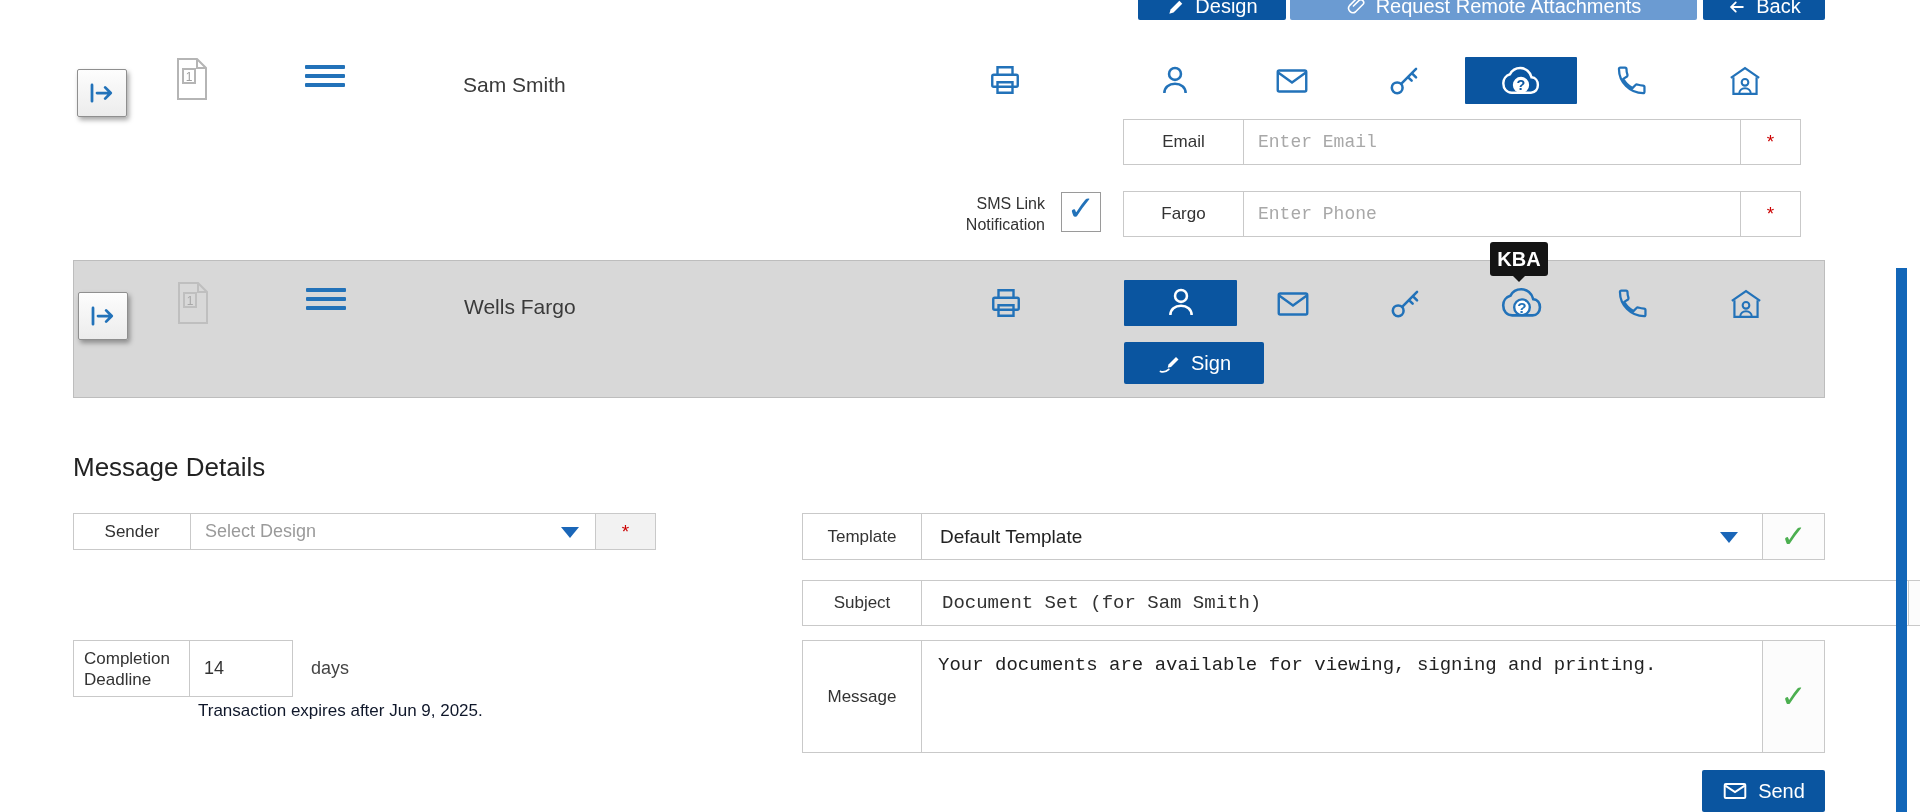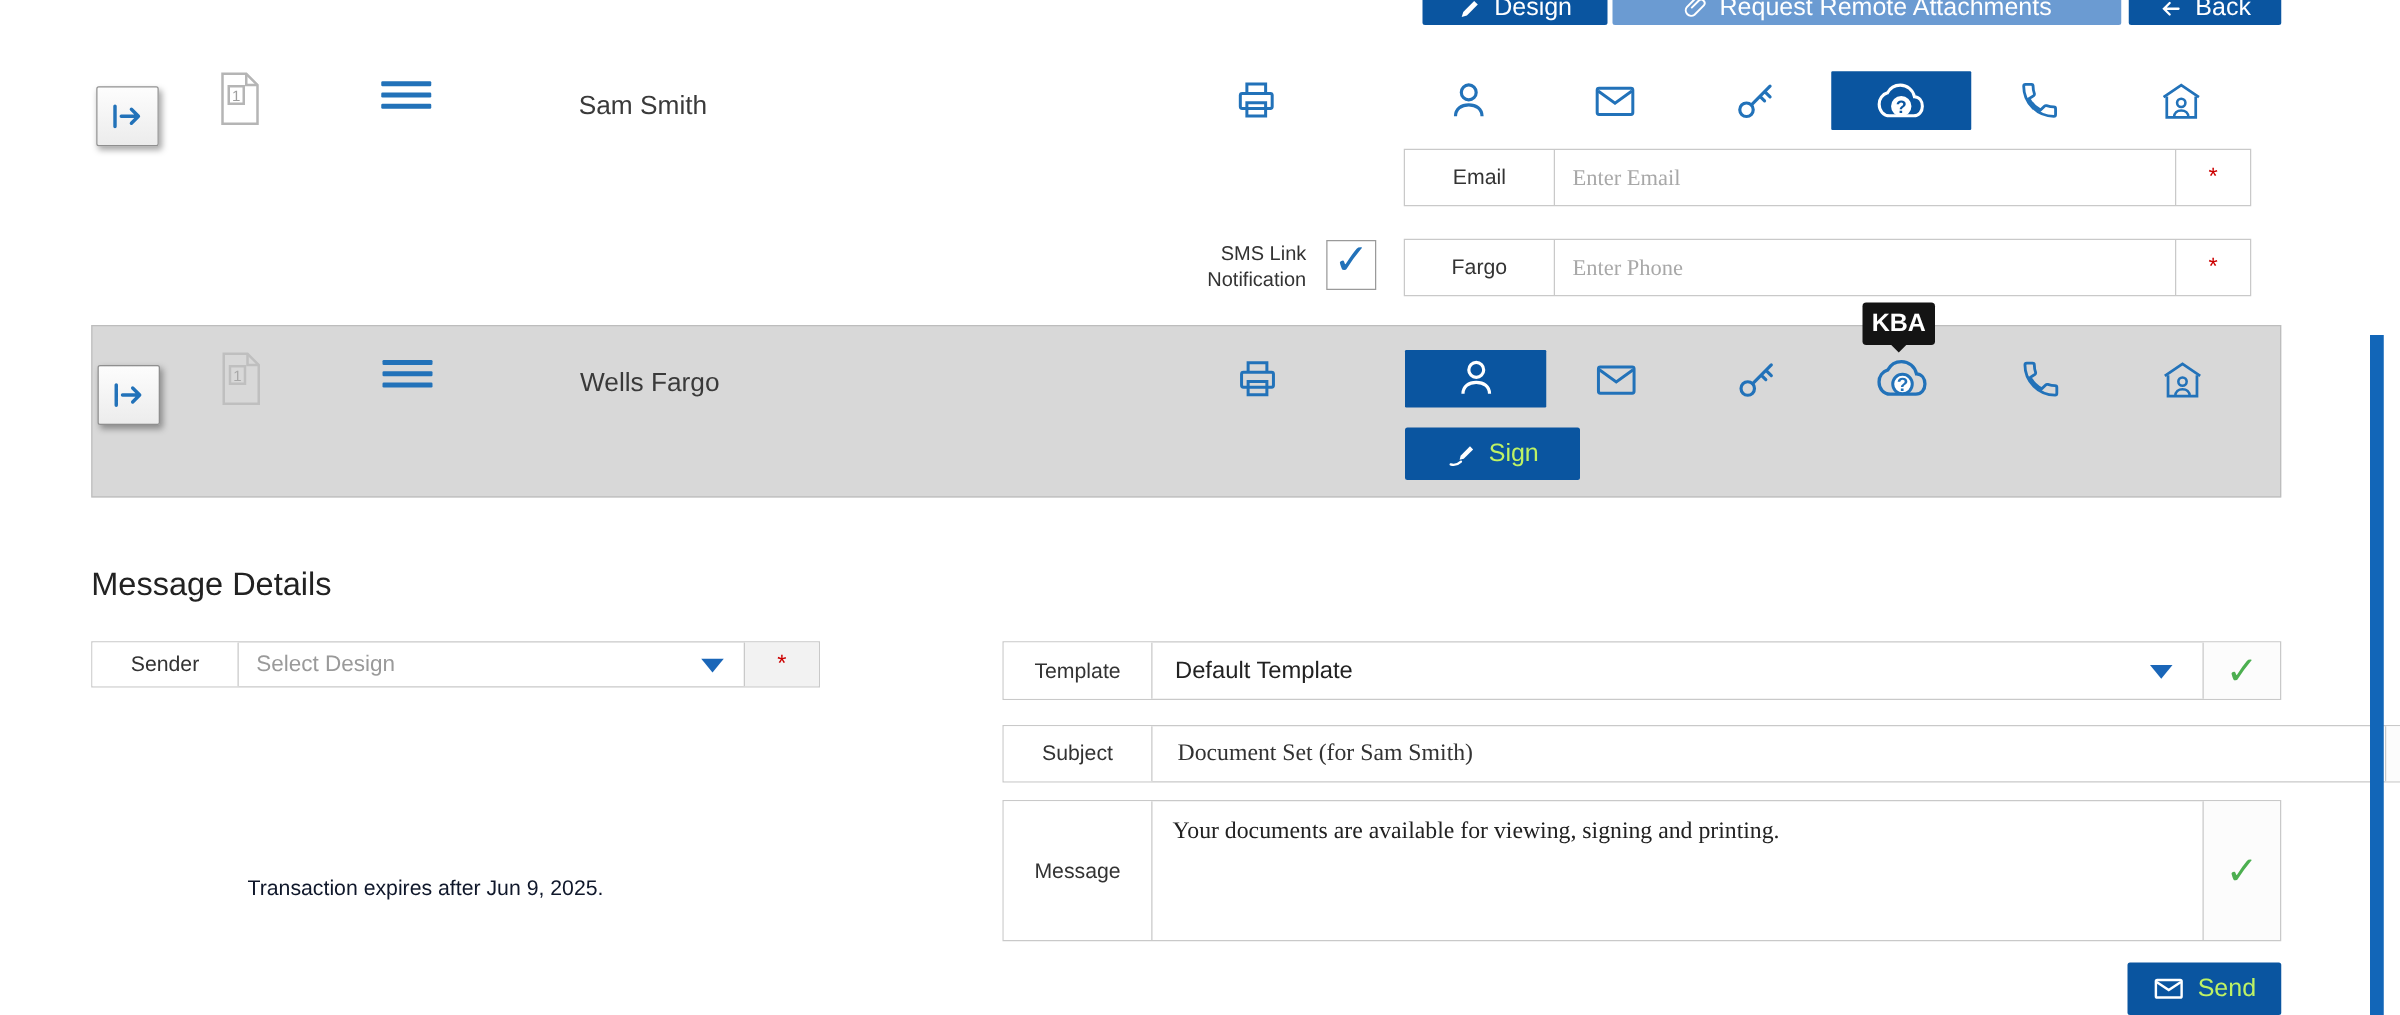--- a/index.html
+++ b/index.html
@@ -31,21 +31,21 @@
   .icon-btn { position:absolute; width:38px; height:38px; background:none; border:none; display:flex;
               align-items:center; justify-content:center; color:#2272b9; cursor:pointer; }
   .icon-box { position:absolute; background:#0a55a0; border-radius:1px; display:flex; align-items:center;
               justify-content:center; color:#fff; border:none; cursor:pointer; }
 
   
   .field { position:absolute; display:flex; background:#fff; border:1px solid #c9c9c9; }
   .f-label { display:flex; align-items:center; justify-content:center; font-size:17px; color:#333;
              border-right:1px solid #c9c9c9; flex:none; background:#fff; }
   .f-input { flex:1; position:relative; display:flex; align-items:center; min-width:0; }
-  .f-input input, textarea.msg { width:100%; height:100%; border:none; outline:none; font-family:Liberation Serif, serif;
+  .f-input input, textarea.msg { width:100%; height:100%; border:none; outline:none; font-family:Liberation Mono, monospace;
              font-size:18px; color:#333; padding:0 14px; background:transparent; }
   .f-input input::placeholder { color:#a8a8a8; }
   textarea.msg { resize:none; font-size:19px; color:#222; padding:12px 16px; line-height:24px; }
   .req-cell { width:60px; flex:none; border-left:1px solid #c9c9c9; display:flex; align-items:center;
               justify-content:center; color:#cc0000; font-size:19px; background:#fff; }
   .req-cell.shaded { background:#f2f2f2; }
   .check-cell { width:62px; flex:none; border-left:1px solid #c9c9c9; display:flex; align-items:center;
               justify-content:center; background:#fcfcfc; }
   .valid { color:#4caf50; font-size:31px; line-height:1; }
 
@@ -60,21 +60,21 @@
   .checkbox { position:absolute; left:988px; top:155px; width:40px; height:40px; background:#fff;
               border:1px solid #9a9a9a; cursor:pointer; display:flex; align-items:center; justify-content:center; }
   .checkbox .check-glyph { color:#2272b9; font-size:34px; line-height:1; margin-top:-8px; }
 
   .tooltip { position:absolute; left:1416px; top:-19px; width:58px; height:34px; background:#141414; color:#fff;
              font-size:20px; font-weight:bold; display:flex; align-items:center; justify-content:center;
              border-radius:3px; z-index:5; }
   .tooltip:after { content:""; position:absolute; left:50%; bottom:-6px; margin-left:-6px;
              border:6px solid transparent; border-top-color:#141414; border-bottom:none; }
 
-  .sign-btn, .send-btn { position:absolute; background:#0a55a0; color:#bef264; border:none; border-radius:2px;
+  .sign-btn, .send-btn { position:absolute; background:#0a55a0; color:#ffffff; border:none; border-radius:2px;
              font-size:20px; display:flex; align-items:center; justify-content:center; gap:10px; cursor:pointer;
              font-family:inherit; }
   .sign-btn { left:1050px; top:81px; width:140px; height:42px; }
   .send-btn { left:1702px; top:770px; width:123px; height:42px; }
 
   .section-title { position:absolute; left:73px; top:452px; font-size:26px; font-weight:500; color:#222; }
 
   .cd-wrap { position:absolute; left:73px; top:640px; display:flex; align-items:stretch; height:57px; }
   .cd-label { width:117px; border:1px solid #c9c9c9; background:#fff; font-size:17px; color:#333;
               padding:6px 10px; line-height:21px; display:flex; align-items:center; }
@@ -282,20 +282,25 @@
 
   <div class="field" style="left:73px;top:513px;width:583px;height:37px">
     <div class="f-label" style="width:117px">Sender</div>
     <div class="f-input select">
       <span class="ph">Select Design</span>
       <span class="caret"></span>
     </div>
     <div class="req-cell shaded">*</div>
   </div>
 
+  <div class="cd-wrap">
+    <div class="cd-label">Completion Deadline</div>
+    <input class="cd-input" type="text" value="14" style="">
+    <span class="cd-days">days</span>
+  </div>
   <div class="note">Transaction expires after Jun 9, 2025.</div>
 
   <div class="field" style="left:802px;top:513px;width:1023px;height:47px">
     <div class="f-label" style="width:119px">Template</div>
     <div class="f-input select">
       <span class="val">Default Template</span>
       <span class="caret" style="right:24px"></span>
     </div>
     <div class="check-cell">
       <span class="valid">✓</span>

